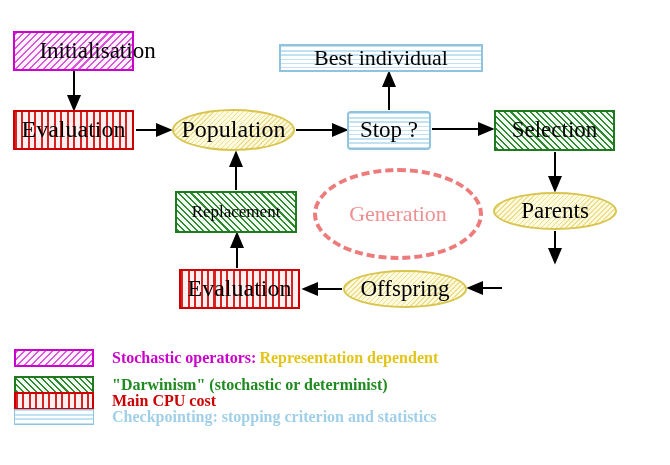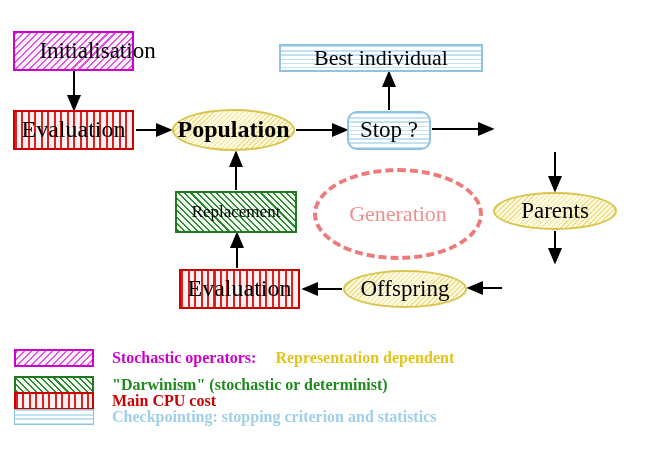--- a/index.html
+++ b/index.html
@@ -33,37 +33,37 @@
   .ellipse-yellow{
     border:2px solid #d9c44e;border-radius:50%;background-color:#fffbe0;
     background-image:repeating-linear-gradient(135deg,#eede8e 0,#eede8e 1px,rgba(0,0,0,0) 1px,rgba(0,0,0,0) 3.5px);
   }
   .ellipse-dashed{
     border:4px dashed #ee7b7b;border-radius:50%;background:transparent;color:#f08f8f;
   }
   
   .n-init{left:13px;top:31px;width:121px;height:40px;font-size:23px;}
   .n-eval-top{left:13px;top:110px;width:121px;height:40px;font-size:24px;}
-  .n-pop{left:172px;top:109px;width:123px;height:42px;font-size:24px;font-weight:bold;}
+  .n-pop{left:172px;top:109px;width:123px;height:42px;font-size:24px;}
   .n-best{left:279px;top:44px;width:204px;height:28px;font-size:22px;}
-  .n-stop{left:347px;top:111px;width:84px;height:39px;font-size:23px;border-radius:10px;}
+  .n-stop{left:347px;top:111px;width:84px;height:39px;font-size:23px;border-radius:4px;}
   .n-sel{left:494px;top:110px;width:121px;height:41px;font-size:23px;}
   .n-repl{left:175px;top:191px;width:122px;height:42px;font-size:17px;}
   .n-gen{left:313px;top:168px;width:170px;height:92px;font-size:22px;}
   .n-par{left:493px;top:192px;width:124px;height:38px;font-size:23px;}
   .n-cross{left:503px;top:264px;width:121px;height:42px;font-size:15px;white-space:normal;flex-direction:column;}
   .n-off{left:343px;top:270px;width:124px;height:38px;font-size:23px;}
   .n-eval-bot{left:179px;top:269px;width:121px;height:40px;font-size:24px;}
   
   .legend-row{position:absolute;left:14px;display:flex;align-items:center;
     font-family:"Liberation Serif","DejaVu Serif",serif;font-weight:bold;font-size:16px;white-space:nowrap;}
   .legend-row .swatch{width:80px;height:18px;box-sizing:border-box;margin-right:18px;flex:0 0 auto;}
   .lg-1{top:349px;}  .lg-2{top:376px;}  .lg-3{top:392px;}  .lg-4{top:408px;}
   .lg-4 .swatch{height:16px;border-width:1.5px;}
-  .t-magenta{color:#cc00cc;margin-right:19px;}
+  .t-magenta{color:#cc00cc;margin-right:3px;}
   .t-gold{color:#e3c519;}
   .t-green{color:#1f8a1f;}
   .t-red{color:#cc0000;}
   .t-cyan{color:#9fd0e8;}
 </style>
 </head>
 <body>
 
 <div class="canvas">
 
@@ -130,20 +130,21 @@
   <div class="node hatch-magenta n-init">Initialisation</div>
 
   <div class="node stripe-red n-eval-top">Evaluation</div>
 
   <div class="node ellipse-yellow n-pop">Population</div>
 
   <div class="node stripe-cyan n-best">Best individual</div>
 
   <div class="node stripe-cyan n-stop">Stop ?</div>
 
+  <div class="node hatch-green n-sel">Selection</div>
 
   <div class="node hatch-green n-repl">Replacement</div>
 
   <div class="node ellipse-yellow n-par">Parents</div>
 
   <div class="node ellipse-dashed n-gen">Generation</div>
 
 
   <div class="node ellipse-yellow n-off">Offspring</div>
 

